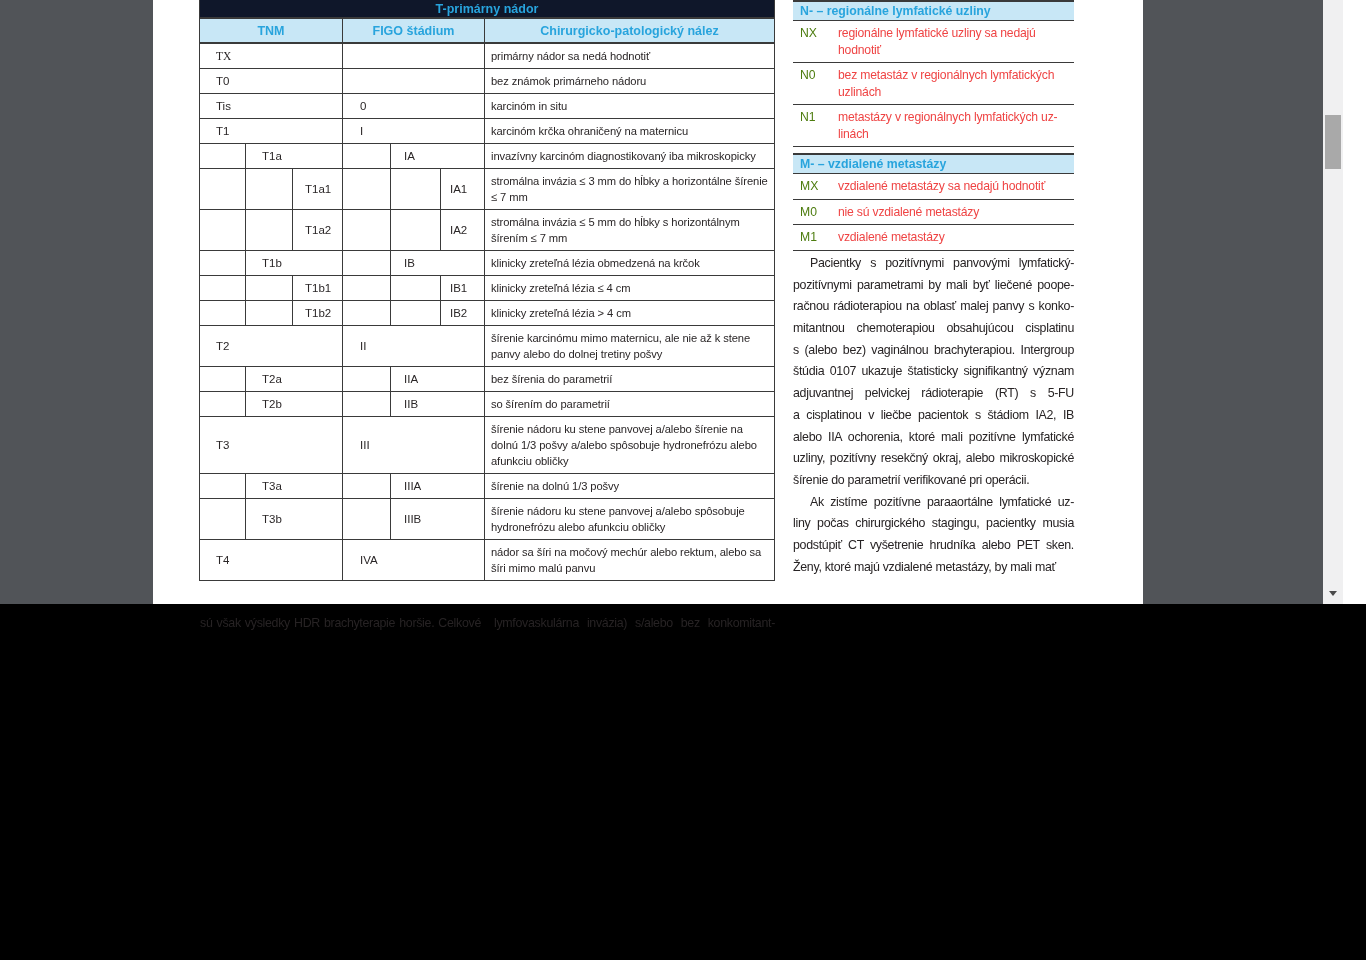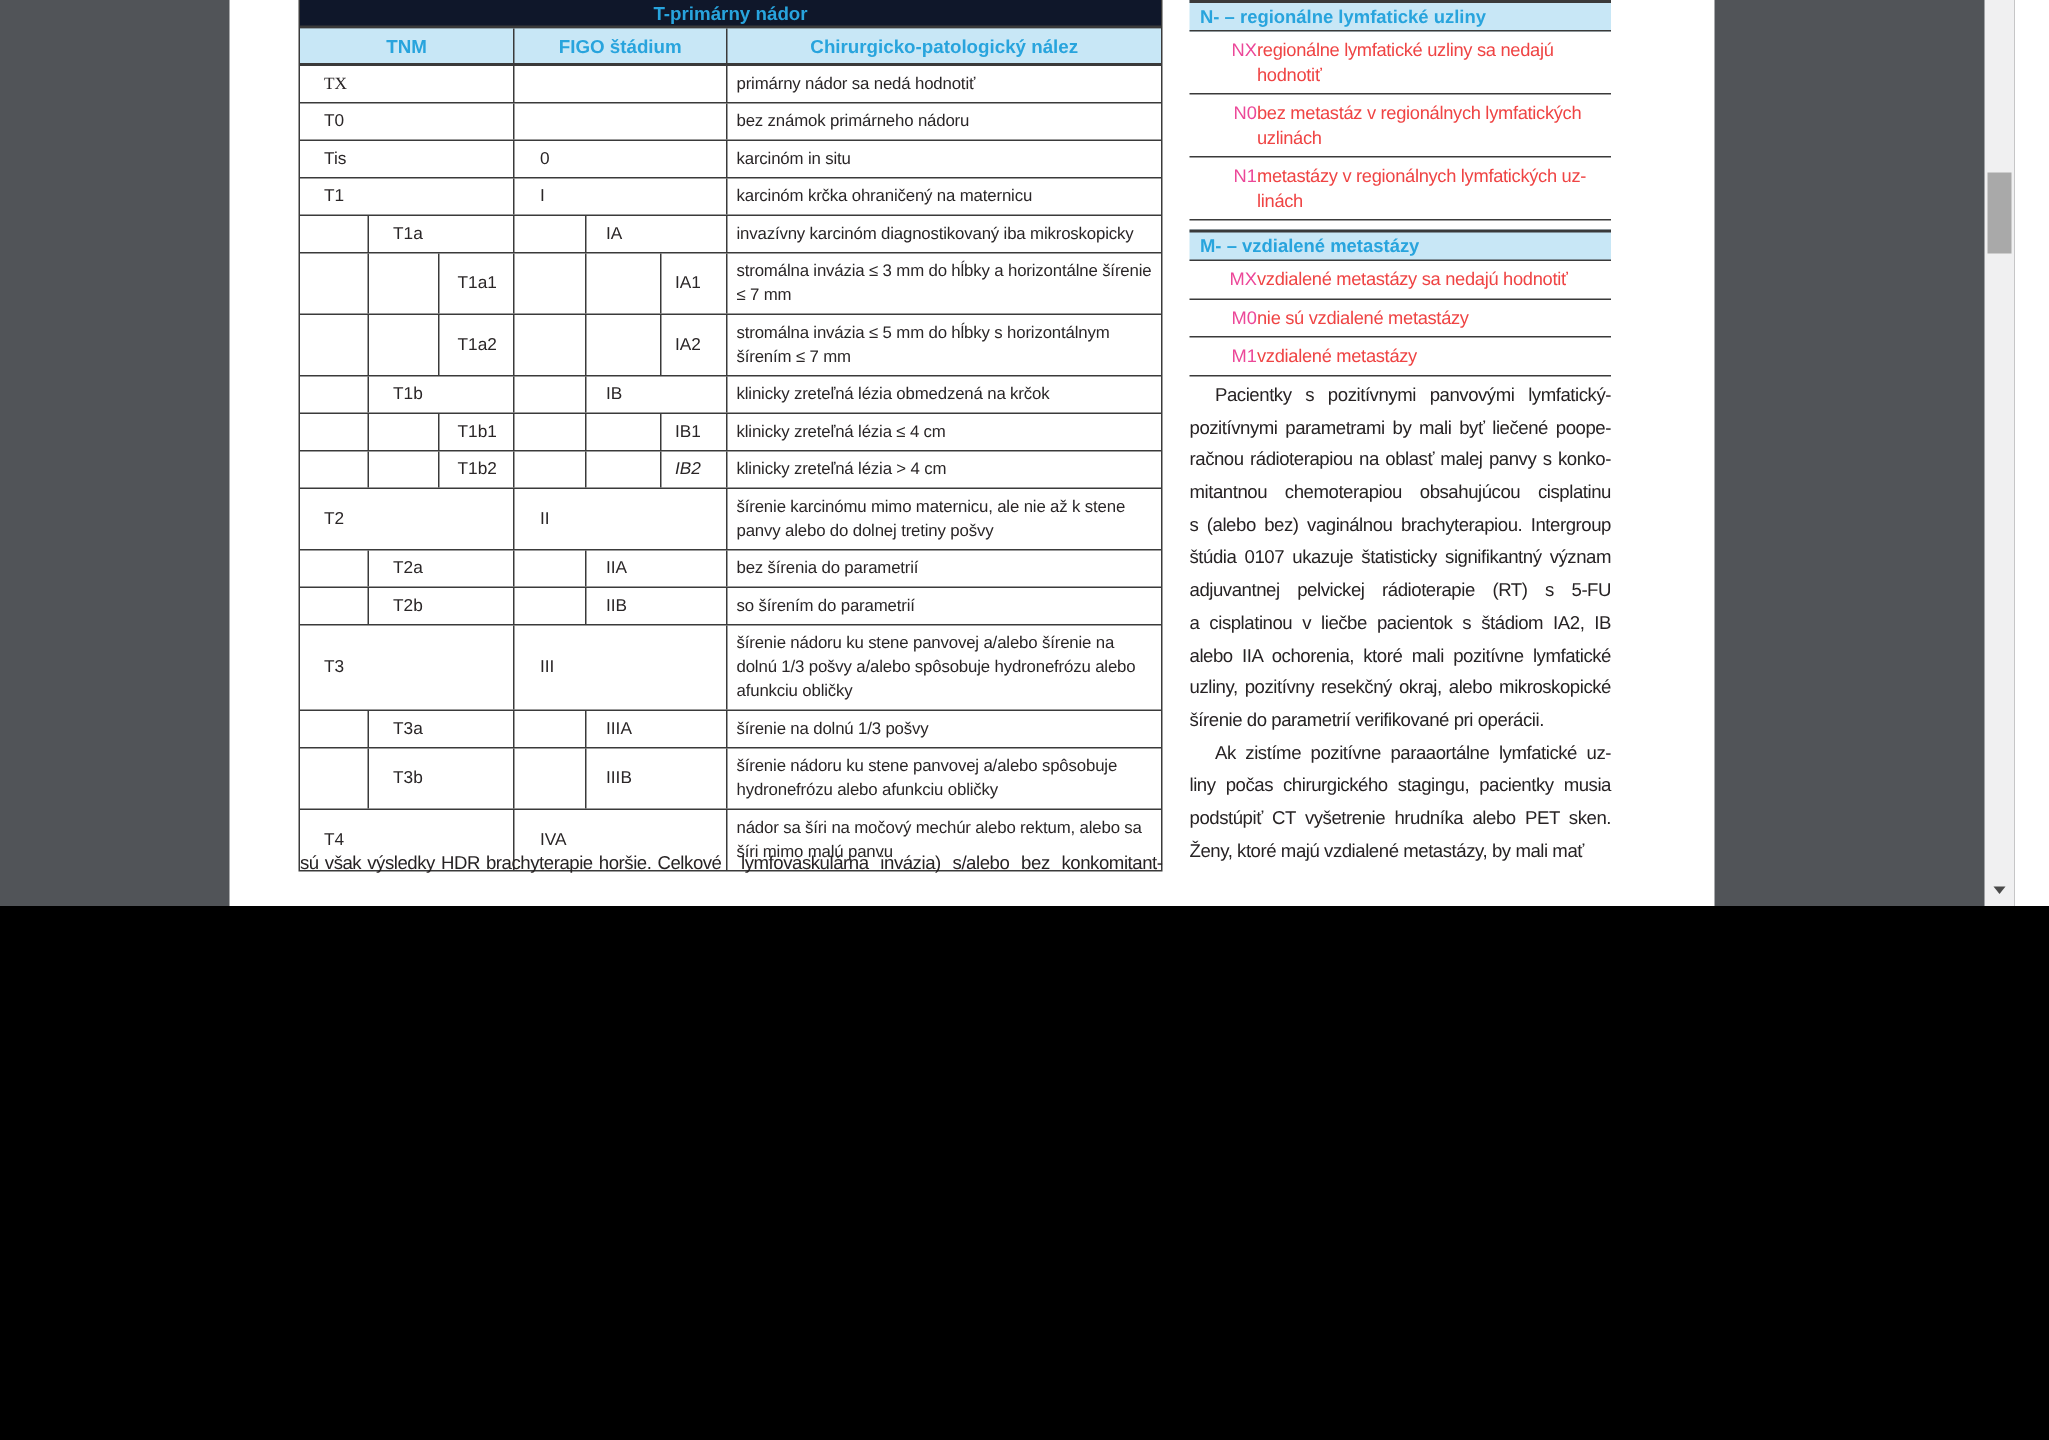--- a/index.html
+++ b/index.html
@@ -27,31 +27,31 @@
   .desc { flex:1; border-right:none; padding:4px 4px 4px 6px;
           font-size:11.2px; line-height:16px; letter-spacing:-0.1px; }
 
   
   .ncol { position:absolute; left:640px; top:0; width:281px; }
   .nsec { width:281px; }
   .sec-title { background:#c8e7f6; border-top:2px solid #3a3a3a; border-bottom:1px solid #3a3a3a;
                height:21px; display:flex; align-items:center; padding-left:7px;
                color:#28a4dd; font-weight:bold; font-size:12.3px; }
   .nrow { display:flex; border-bottom:1px solid #3a3a3a; padding:4px 0; }
-  .ncode { width:45px; padding-left:7px; font-size:12.2px; color:#ec4899; line-height:16.5px;text-align:right; }
+  .ncode { width:45px; padding-left:7px; font-size:12.2px; color:#4d7c0f; line-height:16.5px; }
   .ndesc { flex:1; font-size:12.2px; line-height:16.5px; letter-spacing:-0.2px; color:#ef4444; }
 
   
   .paras { position:absolute; left:640px; top:253px; width:281px; color:#272324; }
   .pline { width:281px; height:21.7px; font-size:12.4px; line-height:21.7px; letter-spacing:-0.3px;
            white-space:nowrap; text-align:justify; text-align-last:justify; }
   .pline.pfirst { text-indent:17px; }
   .pline.plast  { text-align-last:left; }
 
-  .bline { position:absolute; top:568px; width:281px; font-size:12.4px; letter-spacing:-0.3px;
+  .bline { position:absolute; top:616px; width:281px; font-size:12.4px; letter-spacing:-0.3px;
            white-space:nowrap; text-align:justify; text-align-last:justify; color:#272324; }
   #bl1 { left:47px; } #bl2 { left:341px; }
 
   
   .sbar { position:absolute; left:1323px; top:0; width:20px; height:604px; background:#f0f0f1; }
   .sthumb { position:absolute; left:2px; top:115px; width:16px; height:54px; background:#a9a9a9; }
   .sbtn { position:absolute; left:0; bottom:2px; width:20px; height:18px;
           display:flex; align-items:center; justify-content:center; }
   .tri-down { width:0; height:0; border-left:4px solid transparent; border-right:4px solid transparent;
               border-top:5px solid #4a4a4a; }
@@ -131,21 +131,21 @@
             <div class="cell" style="width: 50px; padding-left: 0px;"></div>
             <div class="cell" style="width: 44px; padding-left: 9px;">IB1</div>
             <div class="cell desc">klinicky zreteľná lézia ≤ 4 cm</div>
           </div>
           <div class="trow">
             <div class="cell" style="width: 46px; padding-left: 0px;"></div>
             <div class="cell" style="width: 47px; padding-left: 0px;"></div>
             <div class="cell" style="width: 50px; padding-left: 12px;">T1b2</div>
             <div class="cell" style="width: 48px; padding-left: 0px;"></div>
             <div class="cell" style="width: 50px; padding-left: 0px;"></div>
-            <div class="cell" style="width: 44px; padding-left: 9px; font-style: italic;">IB2</div>
+            <div class="cell" style="width: 44px; padding-left: 9px;">IB2</div>
             <div class="cell desc">klinicky zreteľná lézia &gt; 4 cm</div>
           </div>
           <div class="trow">
             <div class="cell" style="width: 143px; padding-left: 16px;">T2</div>
             <div class="cell" style="width: 142px; padding-left: 17px;">II</div>
             <div class="cell desc">šírenie karcinómu mimo maternicu, ale nie až k stene panvy alebo do dolnej tretiny pošvy</div>
           </div>
           <div class="trow">
             <div class="cell" style="width: 46px; padding-left: 0px;"></div>
             <div class="cell" style="width: 97px; padding-left: 16px;">T2a</div>

